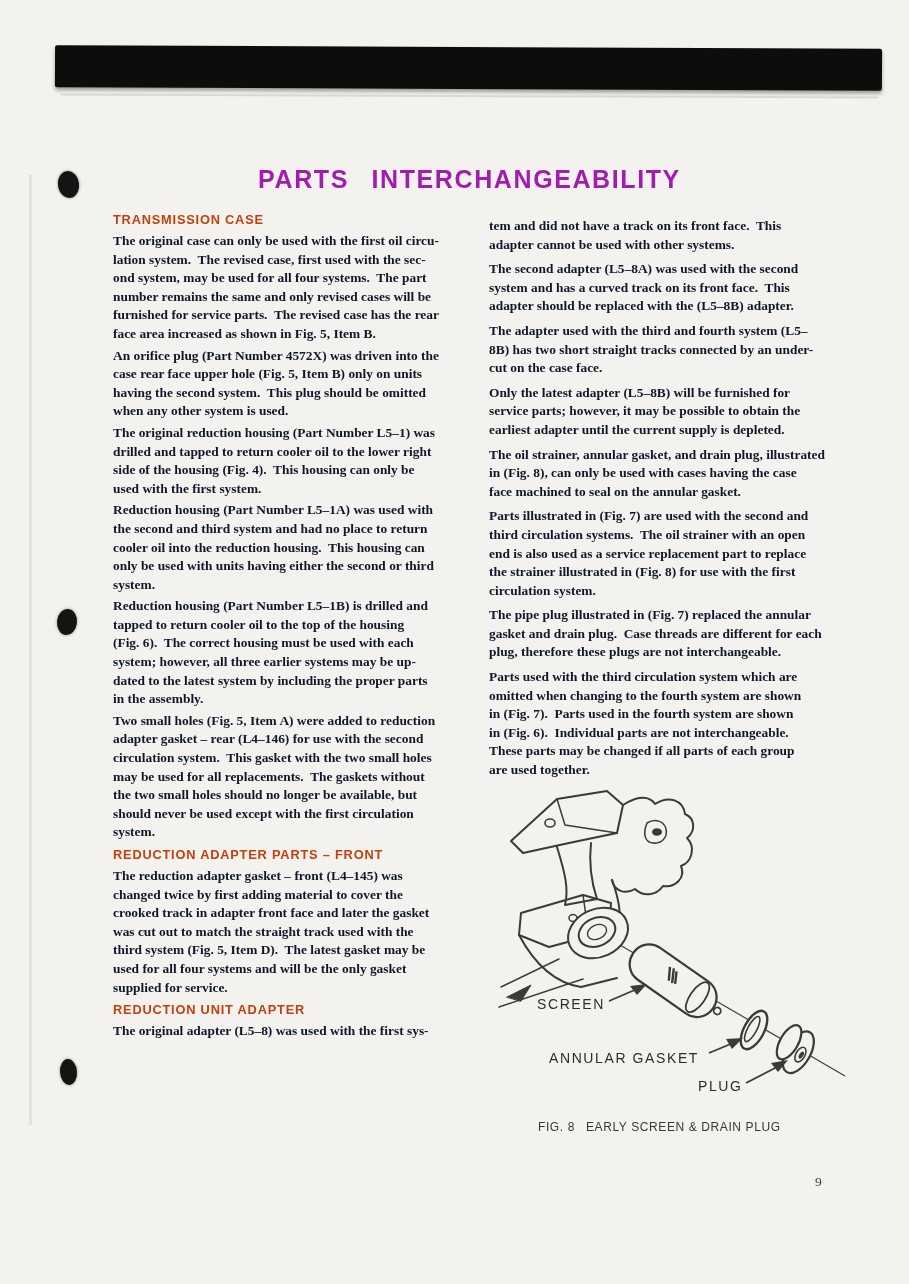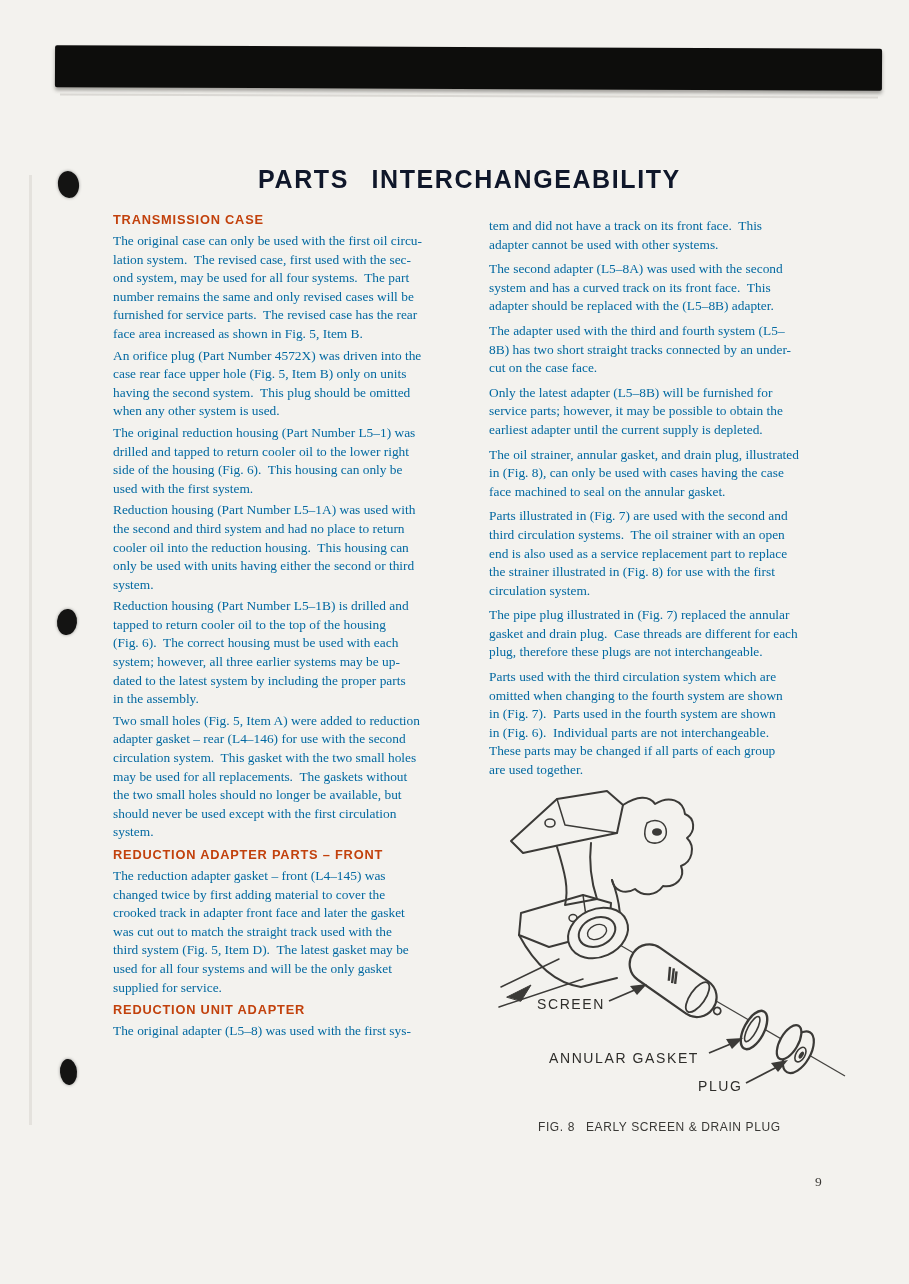--- a/index.html
+++ b/index.html
@@ -34,38 +34,39 @@
   .dot1{left:58px;top:171px;width:21px;height:27px;transform:rotate(-8deg);}
   .dot2{left:57px;top:609px;width:20px;height:26px;transform:rotate(6deg);}
   .dot3{left:60px;top:1059px;width:17px;height:26px;transform:rotate(-4deg);}
 
   .title{
     position:absolute;left:0;top:165px;width:100%;margin:0;
     padding-left:30px;box-sizing:border-box;
     text-align:center;
     font-family:"Liberation Sans", sans-serif;
     font-size:25px;font-weight:700;letter-spacing:1.6px;word-spacing:14px;
-    color:#0f172a;
+    color:#a21caf;
   }
 
   .col{position:absolute;}
   .col-left{left:113px;top:213px;width:368px;}
   .col-right{left:489px;top:217px;width:376px;}
 
   .col h3{
     font-family:"Liberation Sans", sans-serif;
     font-size:12.8px;font-weight:700;letter-spacing:0.8px;
     line-height:14px;margin:6px 0 5px 0;color:#c2410c;
   }
   .col section:first-child h3{margin-top:0;}
   .para{
     margin:0 0 3px 0;
     font-size:13.4px;line-height:18.6px;
     white-space:pre-wrap;
-    color:#0369a1;
+    color:#0f172a;
+    font-weight:bold;
   }
   .col-right .para{margin-bottom:6px;line-height:18.6px;}
 
   .figure{position:absolute;left:497px;top:783px;width:392px;height:362px;}
   .figure svg{display:block;}
   .fig-label{
     font-family:"Liberation Sans", sans-serif;
     font-size:14px;letter-spacing:1.6px;fill:#2e2d2a;font-weight:500;
   }
   .fig-caption{
@@ -103,21 +104,21 @@
     </section>
     <section>
       <p class="para">An orifice plug (Part Number 4572X) was driven into the
 case rear face upper hole (Fig. 5, Item B) only on units
 having the second system.  This plug should be omitted
 when any other system is used.</p>
     </section>
     <section>
       <p class="para">The original reduction housing (Part Number L5–1) was
 drilled and tapped to return cooler oil to the lower right
-side of the housing (Fig. 6).  This housing can only be
+side of the housing (Fig. 4).  This housing can only be
 used with the first system.</p>
       <p class="para">Reduction housing (Part Number L5–1A) was used with
 the second and third system and had no place to return
 cooler oil into the reduction housing.  This housing can
 only be used with units having either the second or third
 system.</p>
       <p class="para">Reduction housing (Part Number L5–1B) is drilled and
 tapped to return cooler oil to the top of the housing
 (Fig. 6).  The correct housing must be used with each
 system; however, all three earlier systems may be up-

